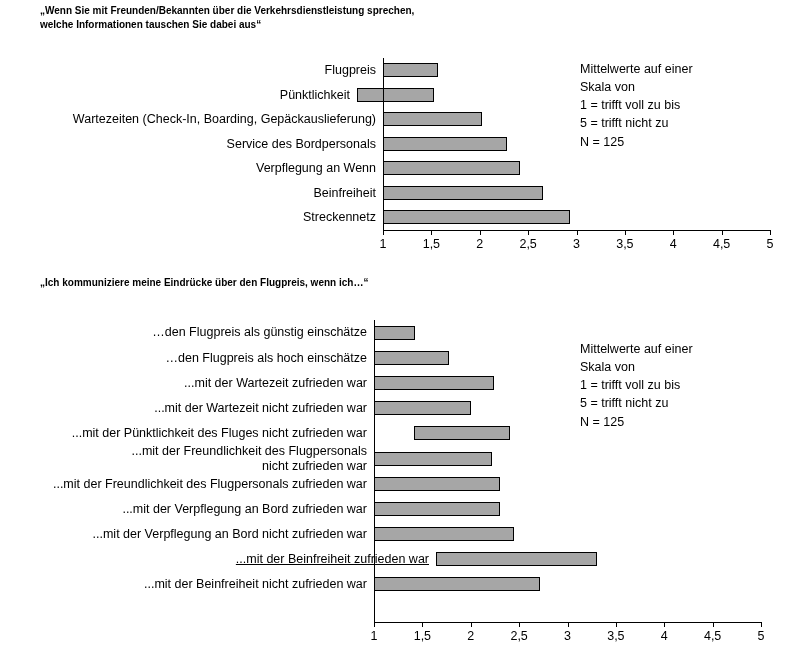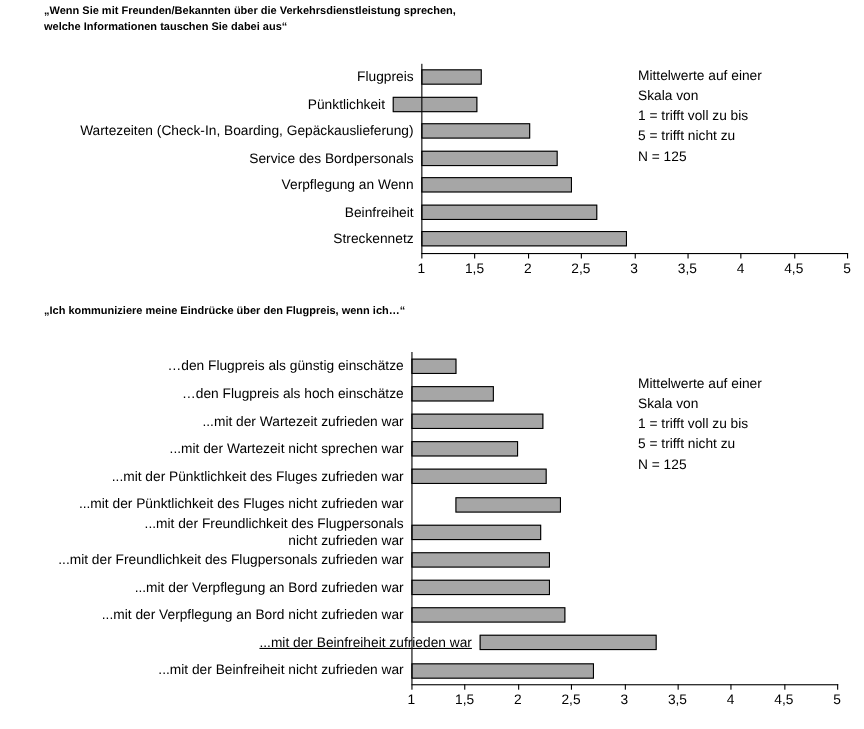--- a/index.html
+++ b/index.html
@@ -204,29 +204,23 @@
               <div class="bar" style="width: 75.465px; height: 14px; background: rgb(166, 166, 166);"></div>
             </div>
           </div>
           <div class="row" style="height: 25.2px;">
             <div class="cat-label" style="width: 374px;">...mit der Wartezeit zufrieden war</div>
             <div class="bar-area">
               <div class="bar" style="width: 119.97px; height: 14px; background: rgb(166, 166, 166);"></div>
             </div>
           </div>
           <div class="row" style="height: 25.2px;">
-            <div class="cat-label" style="width: 374px;">...mit der Wartezeit nicht sprechen war</div>
+            <div class="cat-label" style="width: 374px;">...mit der Wartezeit nicht zufrieden war</div>
             <div class="bar-area">
               <div class="bar" style="width: 96.75px; height: 14px; background: rgb(166, 166, 166);"></div>
-            </div>
-          </div>
-          <div class="row" style="height: 25.2px;">
-            <div class="cat-label" style="width: 374px;">...mit der Pünktlichkeit des Fluges zufrieden war</div>
-            <div class="bar-area">
-              <div class="bar" style="width: 122.873px; height: 14px; background: rgb(166, 166, 166);"></div>
             </div>
           </div>
           <div class="row" style="height: 25.2px; gap: 40px;">
             <div class="cat-label" style="width: 374px;">...mit der Pünktlichkeit des Fluges nicht zufrieden war</div>
             <div class="bar-area">
               <div class="bar" style="width: 95.7825px; height: 14px; background: rgb(166, 166, 166);"></div>
             </div>
           </div>
           <div class="row" style="height: 25.2px;">
             <div class="cat-label" style="width: 374px;">...mit der Freundlichkeit des Flugpersonals

